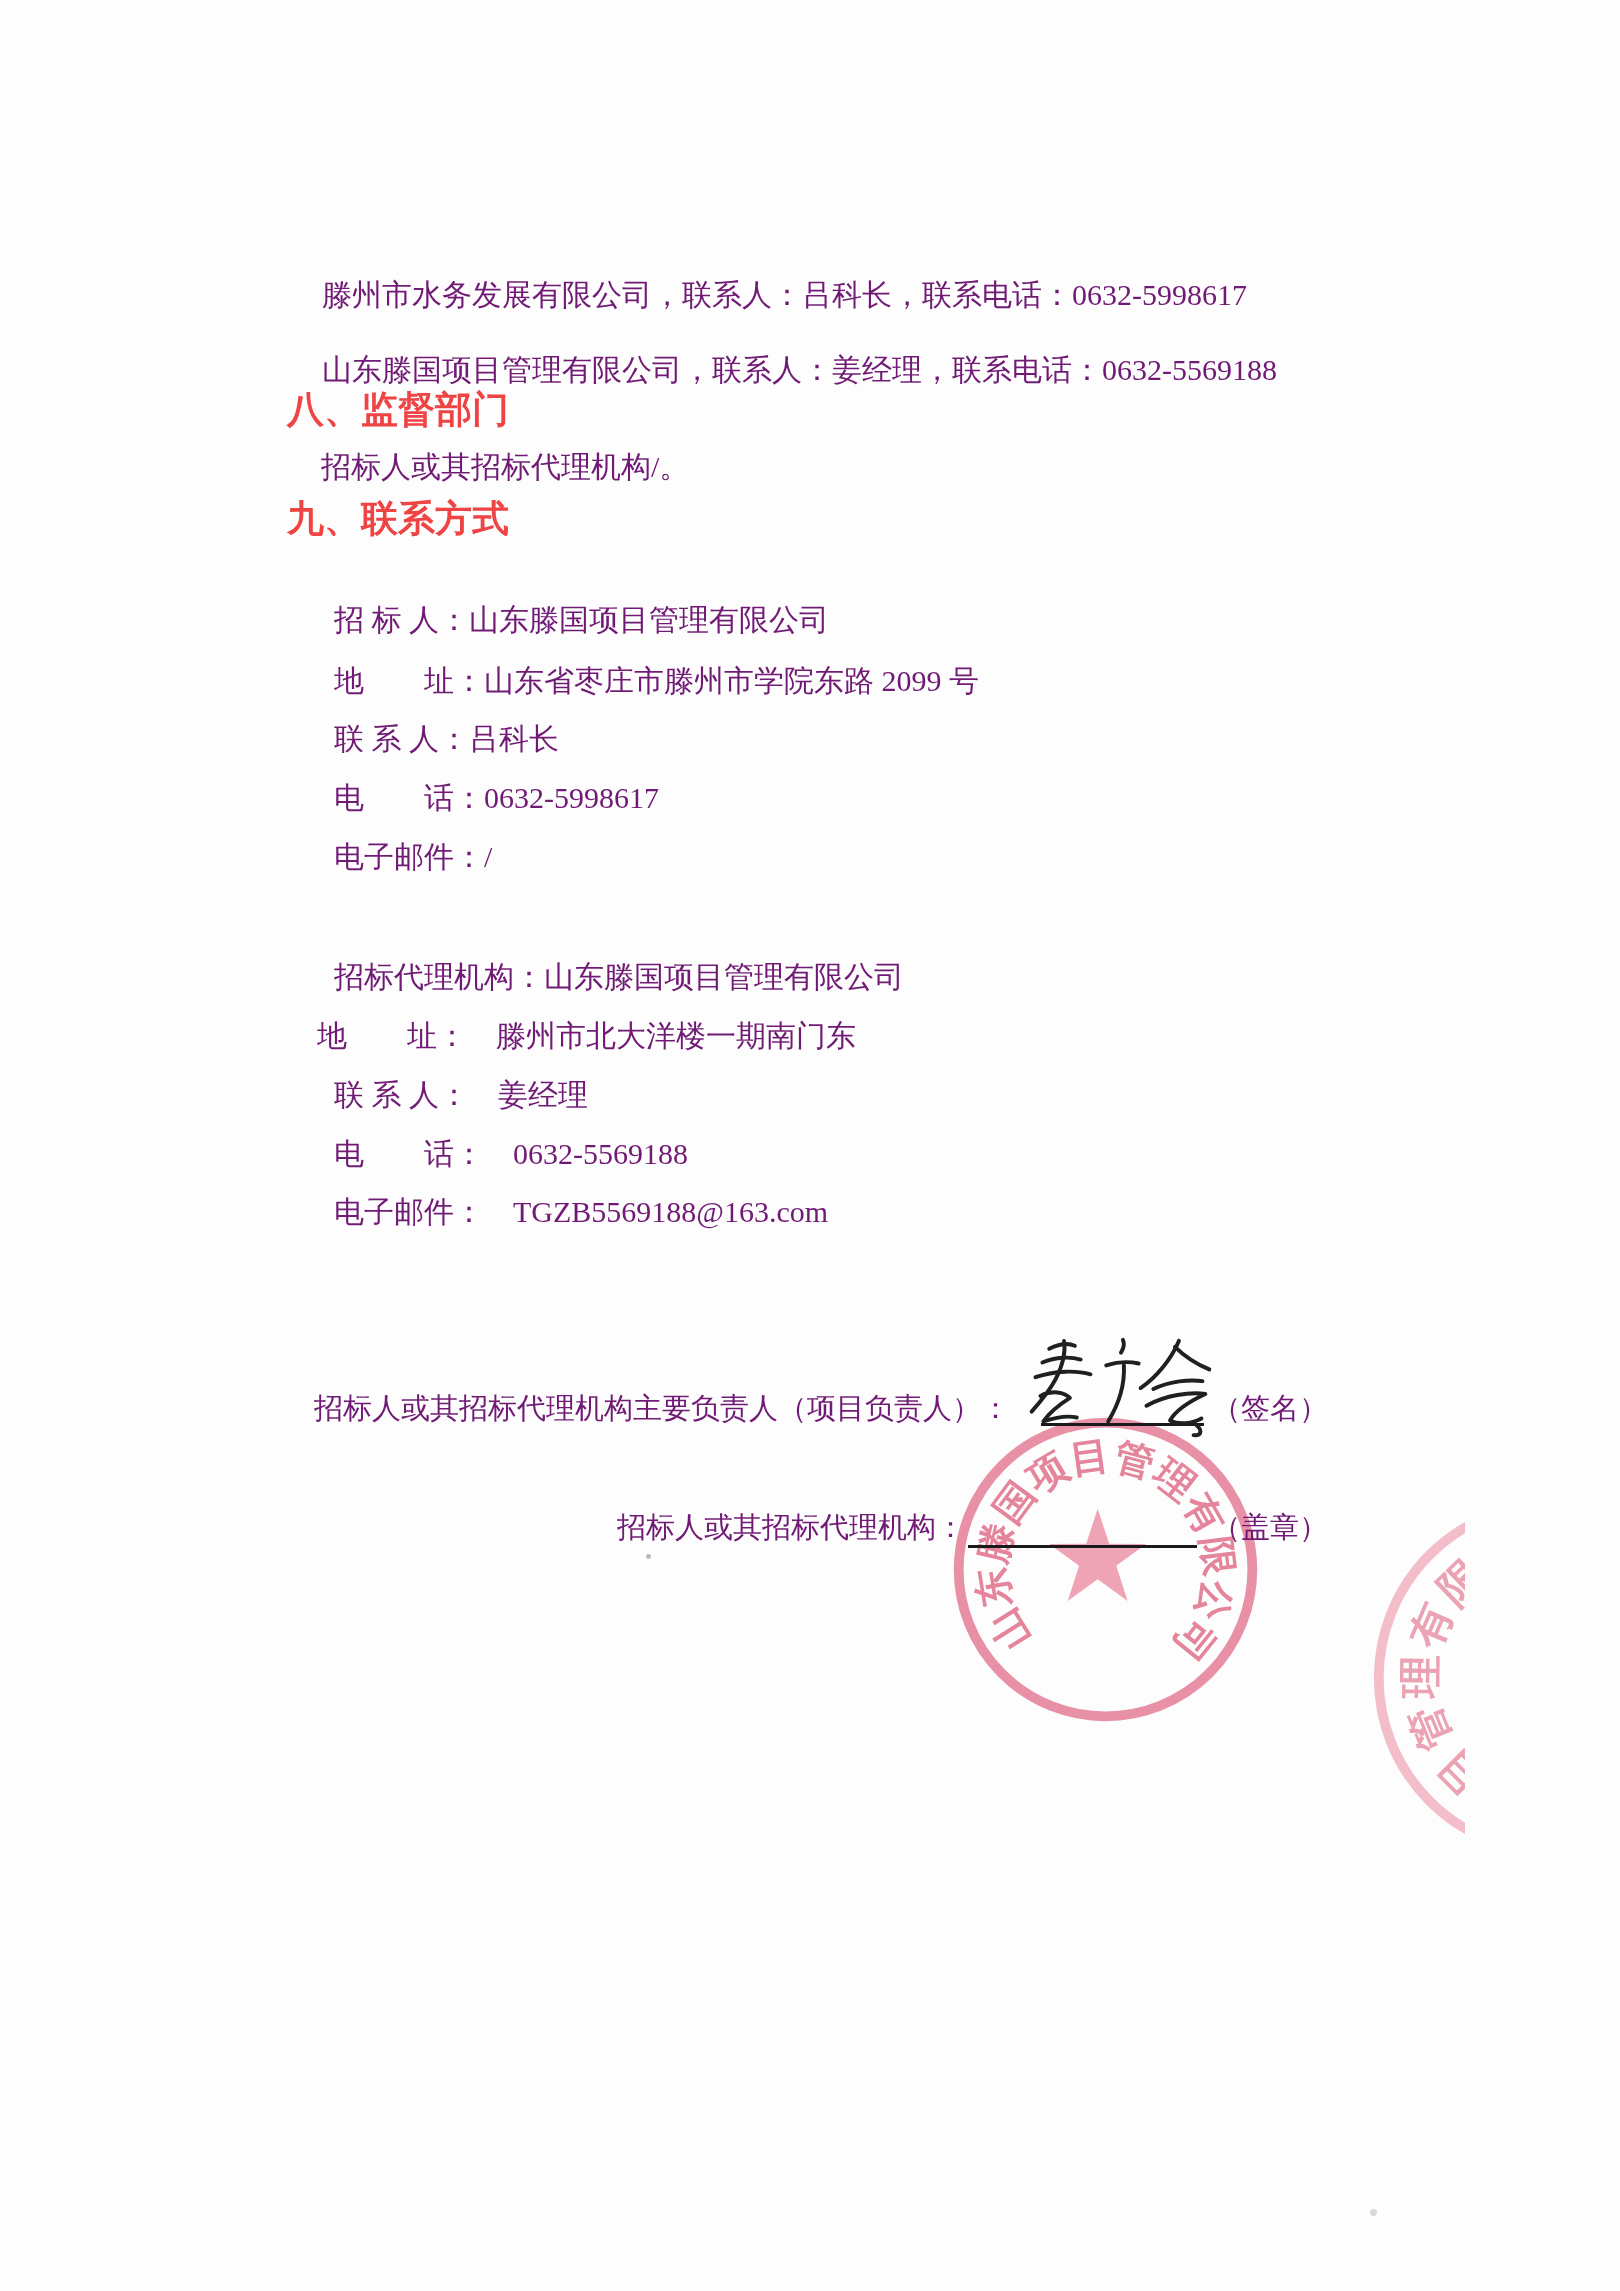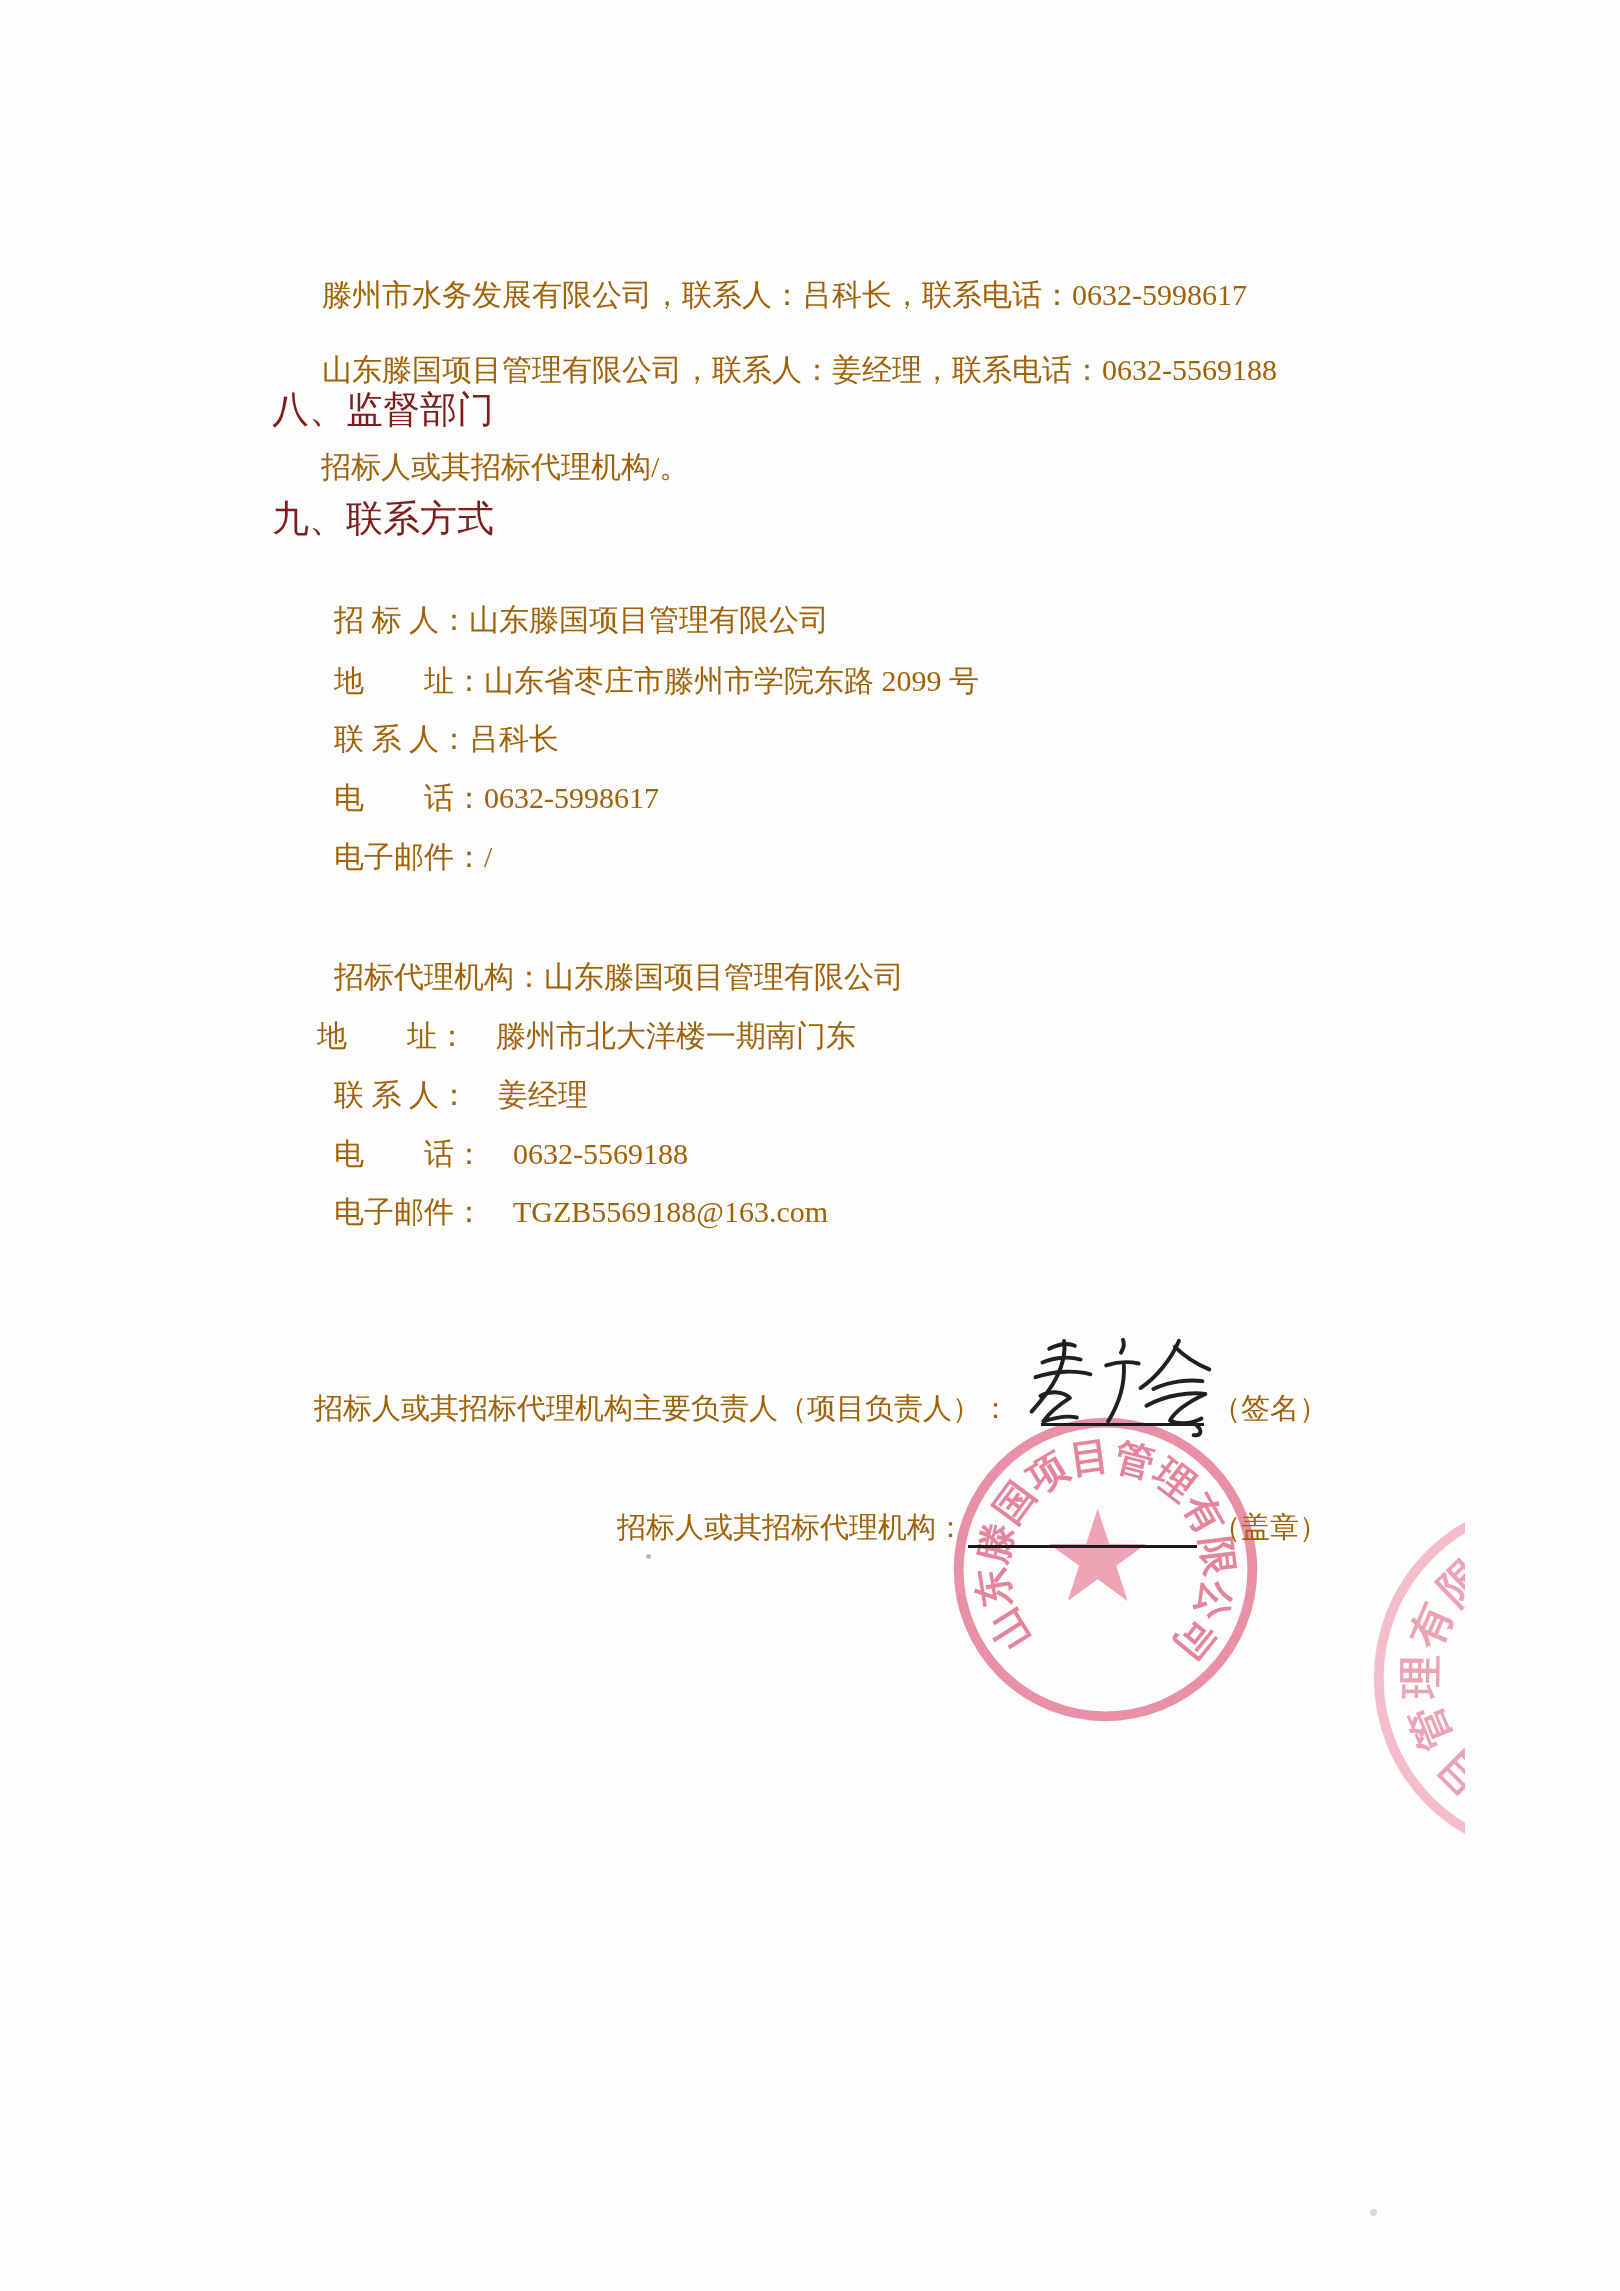--- a/index.html
+++ b/index.html
@@ -2,25 +2,25 @@
 <html><head>
 <meta charset="utf-8">
 <style>
   html,body{margin:0;padding:0;}
   body{
     width:1620px;height:2292px;position:relative;overflow:hidden;
     background:#fdfdfd;
     font-family:"Liberation Serif","DejaVu Serif",serif;
   }
   .line{
-    position:absolute;font-size:30px;line-height:43px;color:#a16207;
+    position:absolute;font-size:30px;line-height:43px;color:#701a75;
     white-space:pre;z-index:2;letter-spacing:0;
   }
   .heading{
-    font-size:37px;font-weight:normal;line-height:49px;color:#7f1d1d;
+    font-size:37px;font-weight:bold;line-height:49px;color:#ef4444;margin-left:15px;
   }
   .sig-line{font-size:29px;text-align:right;}
   .agency .val{margin-left:29px;margin-top:13px;}
   .agency.norow .val{margin-left:0;}
   .rule{
     position:absolute;height:2.9px;background:#1a1a1a;z-index:3;
   }
   .stamp-svg{position:absolute;z-index:1;}
   .stamp-clip{
     position:absolute;overflow:hidden;z-index:1;

